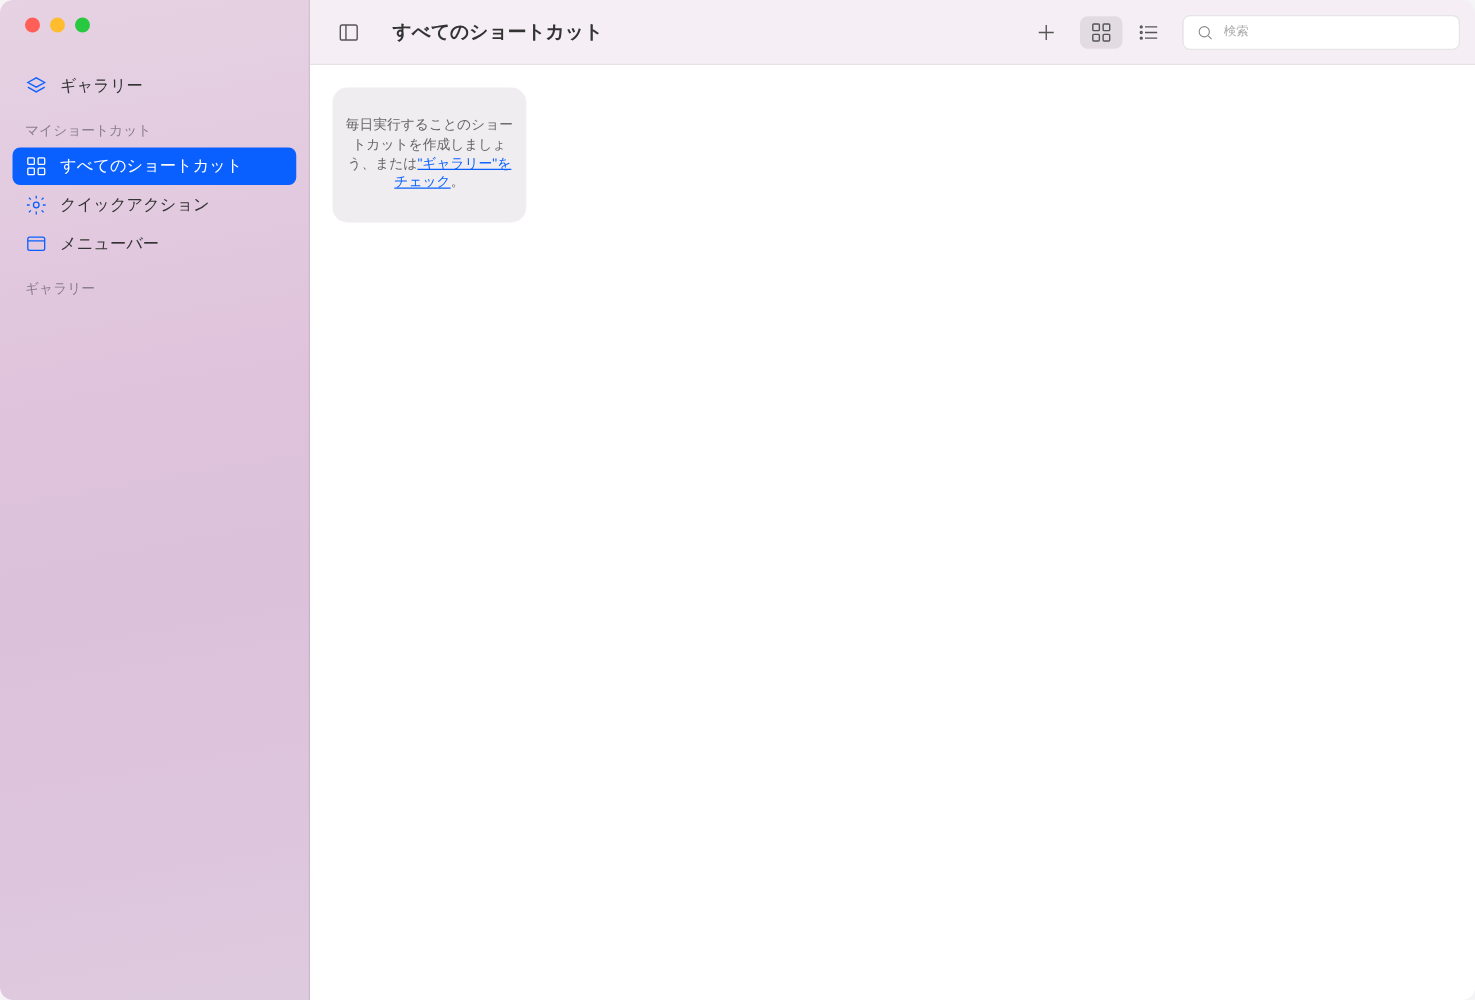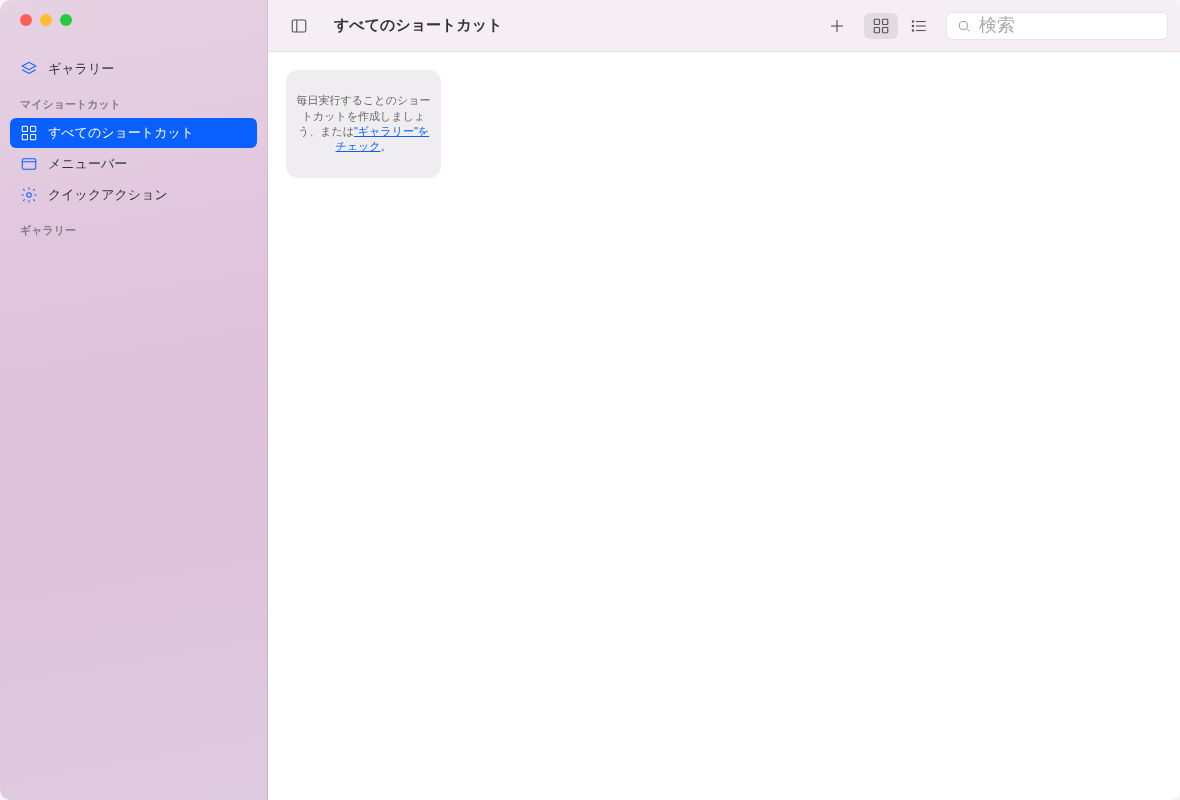--- a/index.html
+++ b/index.html
@@ -13,21 +13,21 @@
     }
     .window {
       display: flex;
       width: 100%;
       height: 100%;
       border-radius: 10px;
       overflow: hidden;
       box-shadow: 0 0 0 1px rgba(0,0,0,0.05);
     }
     .sidebar {
-      width: 268px;
+      width: 248px;
       height: 100%;
       background: linear-gradient(170deg, #e6d2e3 0%, #dfc3dc 40%, #dcc1db 60%, #decadf 100%);
       padding-top: 14px;
       display: flex;
       flex-direction: column;
       border-right: 1px solid rgba(0,0,0,0.08);
     }
     .traffic-lights {
       display: flex;
       gap: 8px;
@@ -53,21 +53,21 @@
     }
     .sidebar-item.selected {
       background: #0a60ff;
       color: #fff;
     }
     .sidebar-item.selected .icon svg { stroke: #fff; fill: none; }
     .sidebar-section {
       font-size: 11px;
       color: rgba(60,60,67,0.55);
       padding: 12px 20px 6px;
-      font-weight: 700;
+      font-weight: 400;
     }
     .icon { width: 18px; height: 18px; display:flex; align-items:center; justify-content:center; flex-shrink: 0; }
     .icon svg { width: 18px; height: 18px; stroke: #0a60ff; fill: none; stroke-width: 1.4; }
 
     .main {
       flex: 1;
       display: flex;
       flex-direction: column;
       background: #fdfafd;
     }
@@ -105,21 +105,21 @@
       border-radius: 6px;
       background: #fff;
       border: 1px solid rgba(0,0,0,0.1);
       display:flex;
       align-items:center;
       padding: 0 8px;
       gap: 6px;
     }
     .search-box input {
       border: none; outline: none; background: transparent;
-      font-size: 18px; width: 100%; color: #4d7c0f;
+      font-size: 10px; width: 100%; color: #4d7c0f;
     }
     .search-box input::placeholder { color: #aaa; }
     .search-box svg { width: 14px; height: 14px; stroke:#888; fill:none; stroke-width:1.5;}
 
     .content {
       flex: 1;
       padding: 18px;
       display: flex;
       flex-wrap: wrap;
       align-content: flex-start;
@@ -180,34 +180,34 @@
               <rect x="14" y="3" width="7" height="7" rx="1"></rect>
               <rect x="3" y="14" width="7" height="7" rx="1"></rect>
               <rect x="14" y="14" width="7" height="7" rx="1"></rect>
             </svg>
         </span>
         <span>すべてのショートカット</span>
       </div>
       <div class="sidebar-item">
         <span class="icon">
           <svg viewBox="0 0 24 24">
+              <circle cx="12" cy="12" r="3"></circle>
+              <path d="M12 2v3M12 19v3M4.2 4.2l2.1 2.1M17.7 17.7l2.1 2.1M2 12h3M19 12h3M4.2 19.8l2.1-2.1M17.7 6.3l2.1-2.1"></path>
+            </svg>
+        </span>
+        <span>クイックアクション</span>
+      </div>
+      <div class="sidebar-item">
+        <span class="icon">
+          <svg viewBox="0 0 24 24">
               <rect x="3" y="5" width="18" height="14" rx="2"></rect>
               <line x1="3" y1="9" x2="21" y2="9"></line>
             </svg>
         </span>
         <span>メニューバー</span>
-      </div>
-      <div class="sidebar-item">
-        <span class="icon">
-          <svg viewBox="0 0 24 24">
-              <circle cx="12" cy="12" r="3"></circle>
-              <path d="M12 2v3M12 19v3M4.2 4.2l2.1 2.1M17.7 17.7l2.1 2.1M2 12h3M19 12h3M4.2 19.8l2.1-2.1M17.7 6.3l2.1-2.1"></path>
-            </svg>
-        </span>
-        <span>クイックアクション</span>
       </div>
     </div>
 
     <div class="sidebar-section">ギャラリー</div>
   </aside>
 
   <main class="main">
     <div class="toolbar">
       <div class="toolbar-btn">
         <span class="icon">

